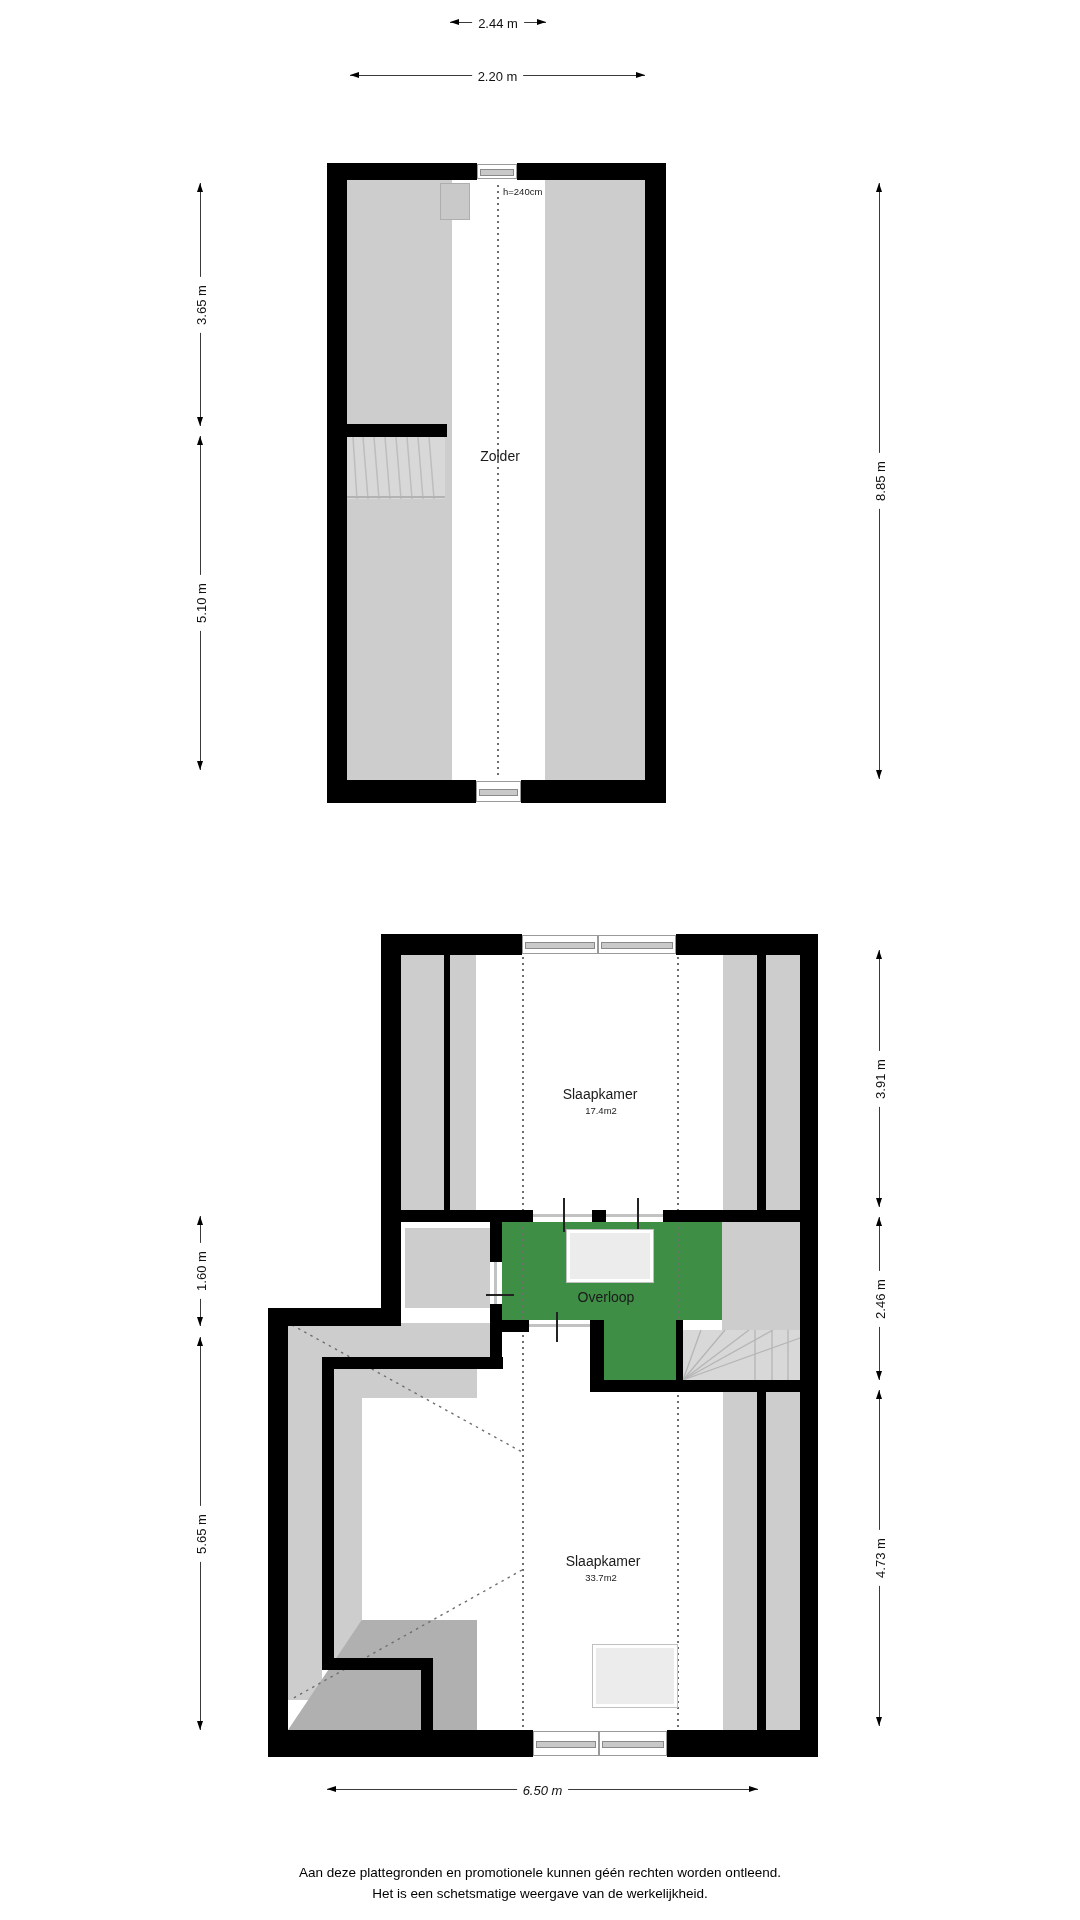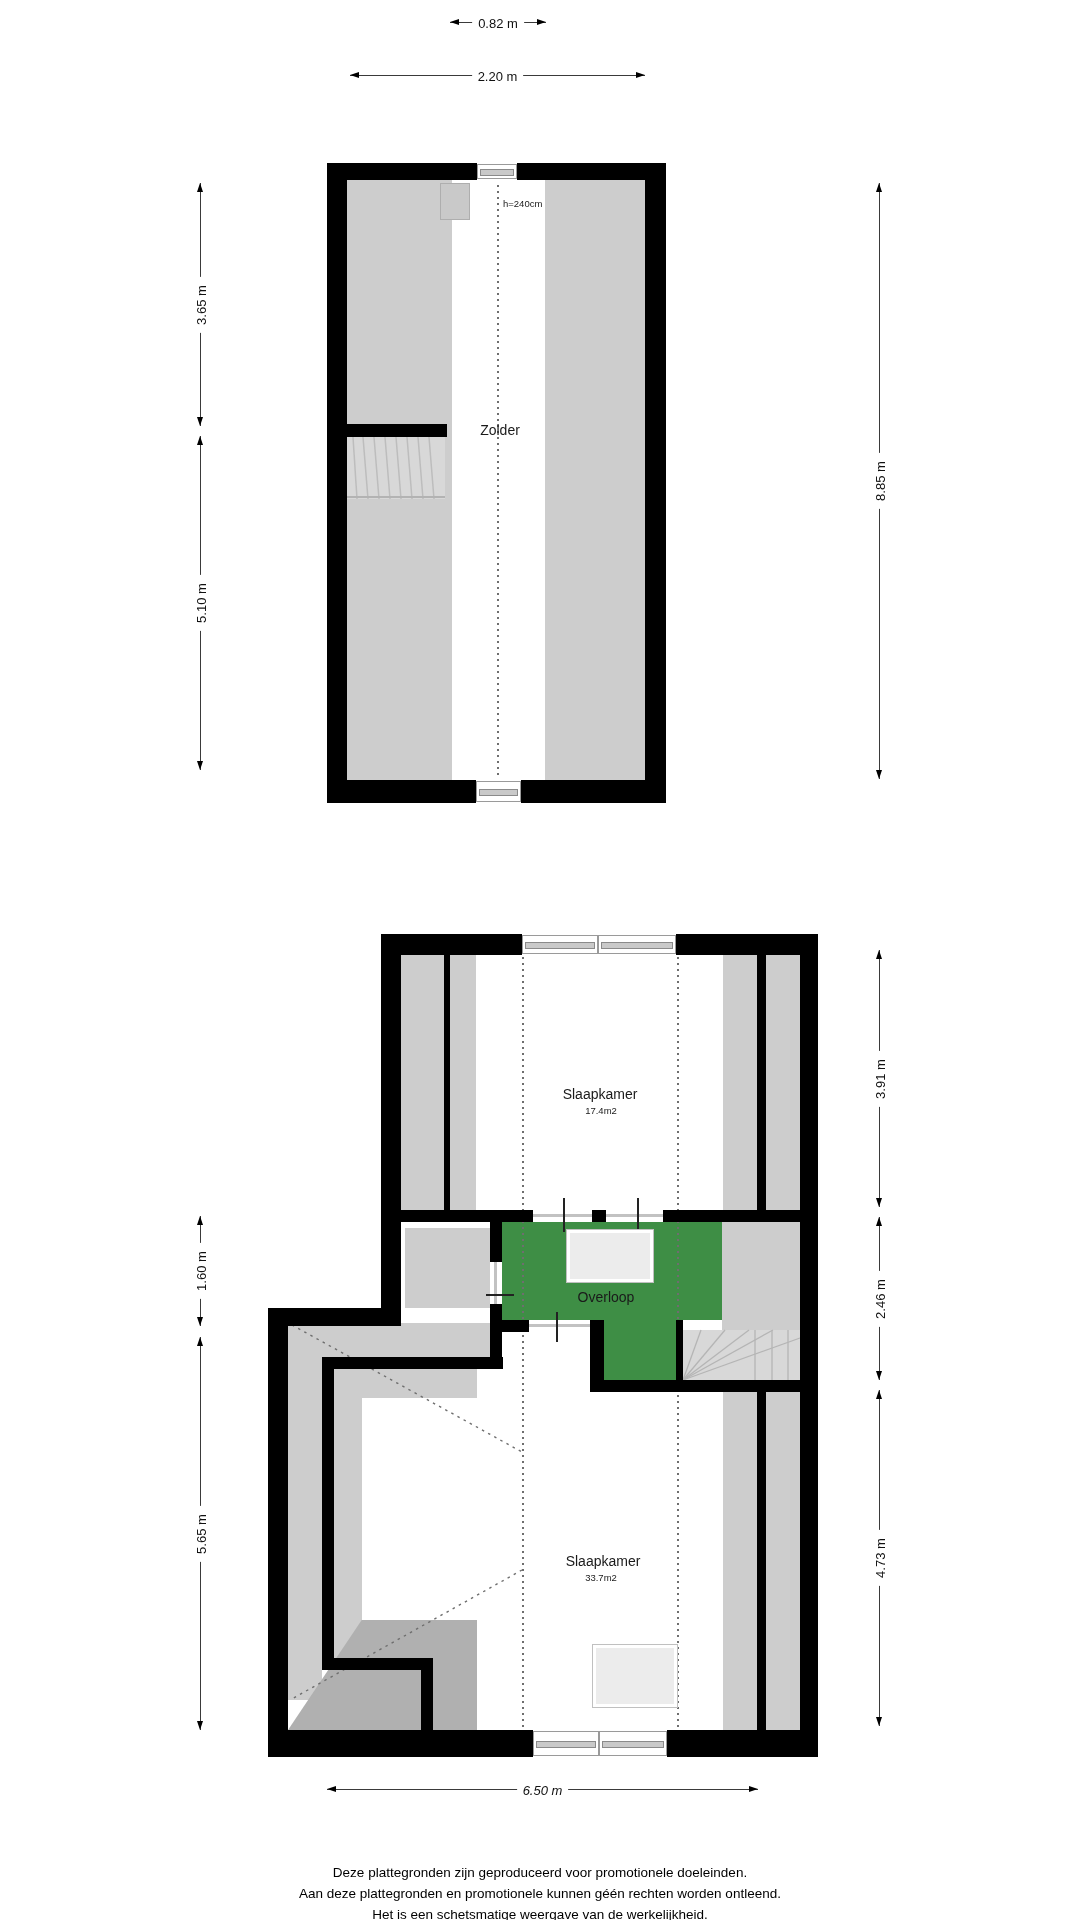--- a/index.html
+++ b/index.html
@@ -73,27 +73,27 @@
     <div class="wall" style="left:327px;top:780px;width:149px;height:23px;"></div>
     <div class="wall" style="left:521px;top:780px;width:145px;height:23px;"></div>
 
     <div class="window" style="left:477px;top:164px;width:40px;height:15px;">
         <div class="glass"></div>
       </div>
     <div class="window" style="left:476px;top:781px;width:45px;height:21px;">
         <div class="glass"></div>
       </div>
 
-    <div class="room-label" style="left:500px;top:430px;">Zolder</div>
-    <div class="small-note" style="left:503px;top:198px;">h=240cm</div>
+    <div class="room-label" style="left:500px;top:456px;">Zolder</div>
+    <div class="small-note" style="left:503px;top:186px;">h=240cm</div>
 
     <div class="dim dim-h" style="left:450px;top:22px;width:96px;">
       <span class="ah ah-l"></span>
         <span class="ah ah-r"></span>
-      <span class="dim-label">0.82 m</span>
+      <span class="dim-label">2.44 m</span>
     </div>
     <div class="dim dim-h" style="left:350px;top:75px;width:295px;">
       <span class="ah ah-l"></span>
         <span class="ah ah-r"></span>
       <span class="dim-label">2.20 m</span>
     </div>
     <div class="dim dim-v" style="left:200px;top:183px;height:243px;">
       <span class="ah ah-t"></span>
         <span class="ah ah-b"></span>
       <span class="dim-label">3.65 m</span>
@@ -245,18 +245,17 @@
       <span class="dim-label">5.65 m</span>
     </div>
     <div class="dim dim-h" style="left:327px;top:1789px;width:431px;font-style:italic;">
       <span class="ah ah-l"></span>
         <span class="ah ah-r"></span>
       <span class="dim-label">6.50 m</span>
     </div>
   </div>
 
   <div class="footer" style="top:1862px;">
-    <div>Deze plattegronden zijn geproduceerd voor promotionele doeleinden.</div>
     <div>Aan deze plattegronden en promotionele kunnen géén rechten worden ontleend.</div>
     <div>Het is een schetsmatige weergave van de werkelijkheid.</div>
   </div>
 
 </div>
 
 </body></html>

